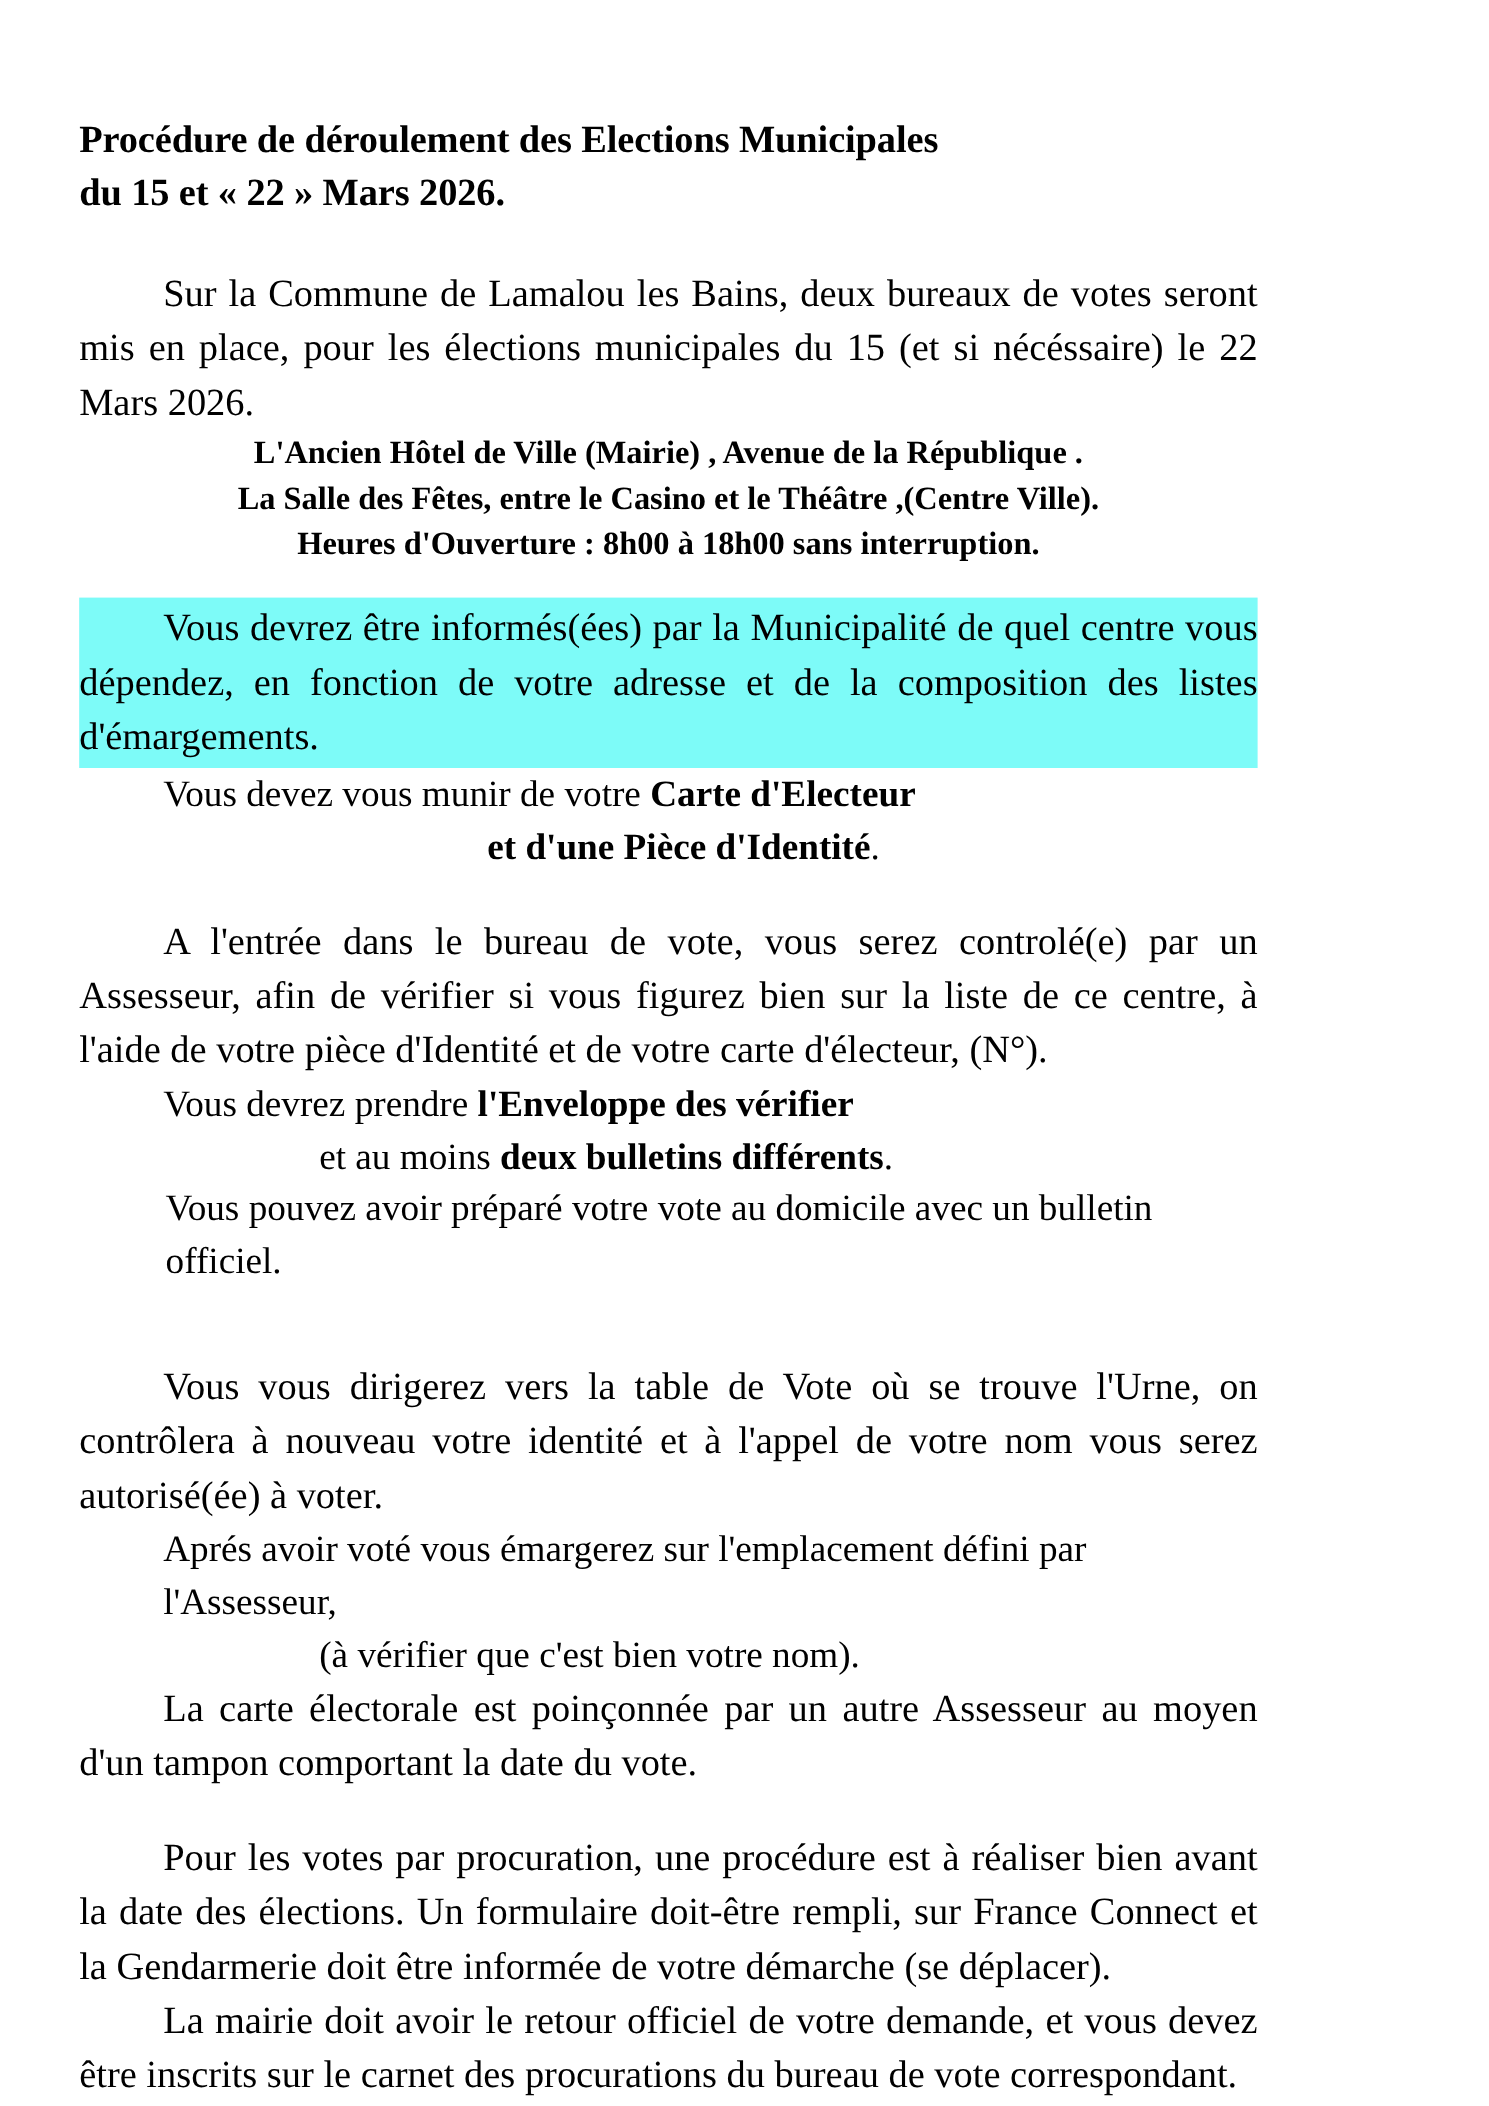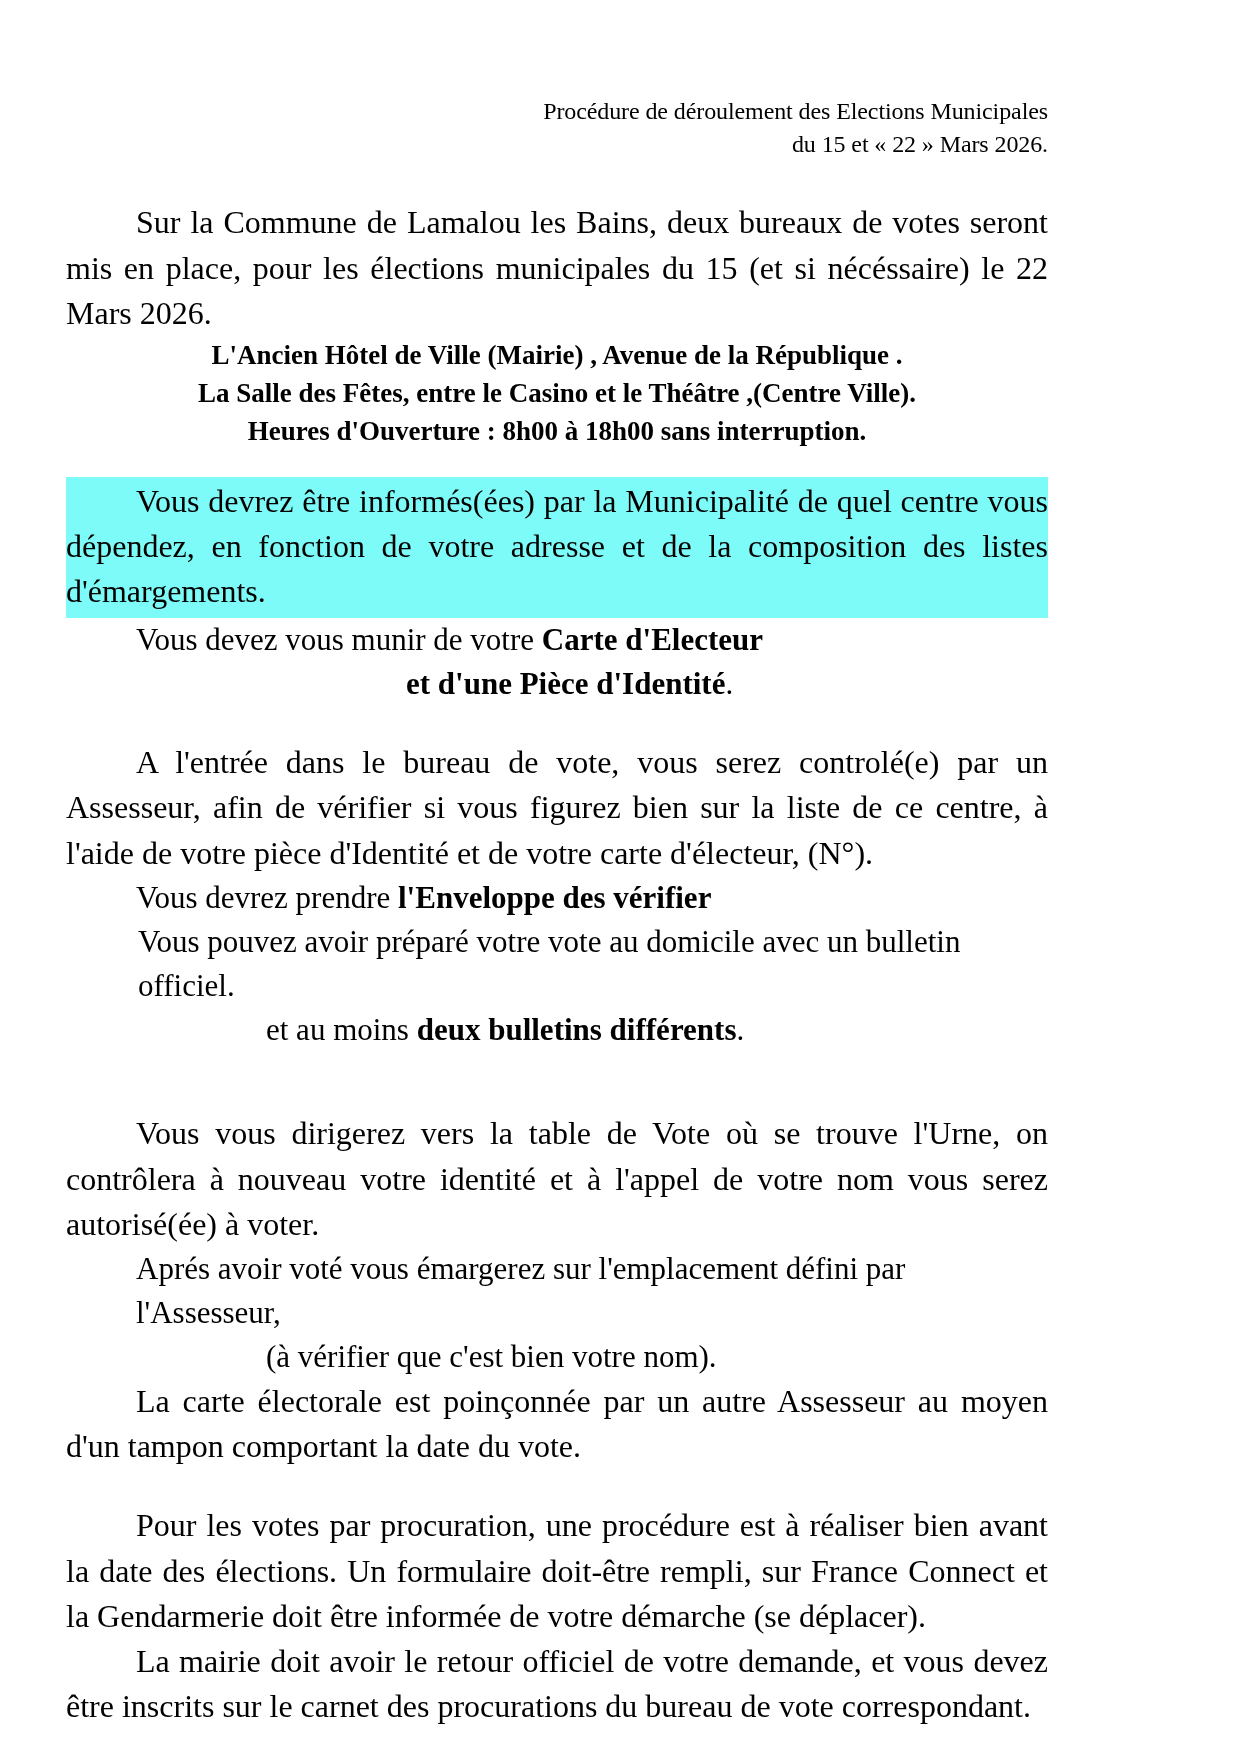--- a/index.html
+++ b/index.html
@@ -26,23 +26,23 @@
 
   
   .column {
     position: absolute;
     left: 66px;
     top: 95px;
     width: 982px;
   }
 
   .title-block {
-    text-align: right;
-    font-weight: normal;
-    font-size: 24px;
+    text-align: left;
+    font-weight: bold;
+    font-size: 32px;
     line-height: 1.36;
     letter-spacing: -0.1px;
   }
 
   .title-line {
     display: block;
     white-space: pre;
   }
 
   .spacer-1 { height: 40px; }
@@ -125,22 +125,22 @@
     </div>
 
     <div class="line pad-left-lg"><span>Vous devez vous munir de votre </span><span class="bold">Carte d'Electeur</span></div>
     <div class="line pad-left-xxl"><span class="bold">et d'une Pièce d'Identité</span><span>.</span></div>
 
     <div class="spacer-blank"></div>
 
     <p class="indent">A l'entrée dans le bureau de vote, vous serez controlé(e) par un Assesseur, afin de vérifier si vous figurez bien sur la liste de ce centre, à l'aide de votre pièce d'Identité et de votre carte d'électeur, (N°).</p>
 
     <div class="line pad-left-lg"><span>Vous devrez prendre </span><span class="bold">l'Enveloppe des vérifier</span></div>
+    <div class="line pad-left-xl"><span>et au moins </span><span class="bold">deux bulletins différents</span><span>.</span></div>
     <div class="line pad-left-sm">Vous pouvez avoir préparé votre vote au domicile avec un bulletin officiel.</div>
-    <div class="line pad-left-xl"><span>et au moins </span><span class="bold">deux bulletins différents</span><span>.</span></div>
 
     <div class="spacer-sm"></div>
 
 
     <div class="spacer-blank"></div>
 
     <p class="indent">Vous vous dirigerez vers la table de Vote où se trouve l'Urne, on contrôlera à nouveau votre identité et à l'appel de votre nom vous serez autorisé(ée) à voter.</p>
     <div class="line pad-left-lg">Aprés avoir voté vous émargerez sur l'emplacement défini par l'Assesseur,</div>
     <div class="line pad-left-xl">(à vérifier que c'est bien votre nom).</div>
     <p class="indent">La carte électorale est poinçonnée par un autre Assesseur au moyen d'un tampon comportant la date du vote.</p>

